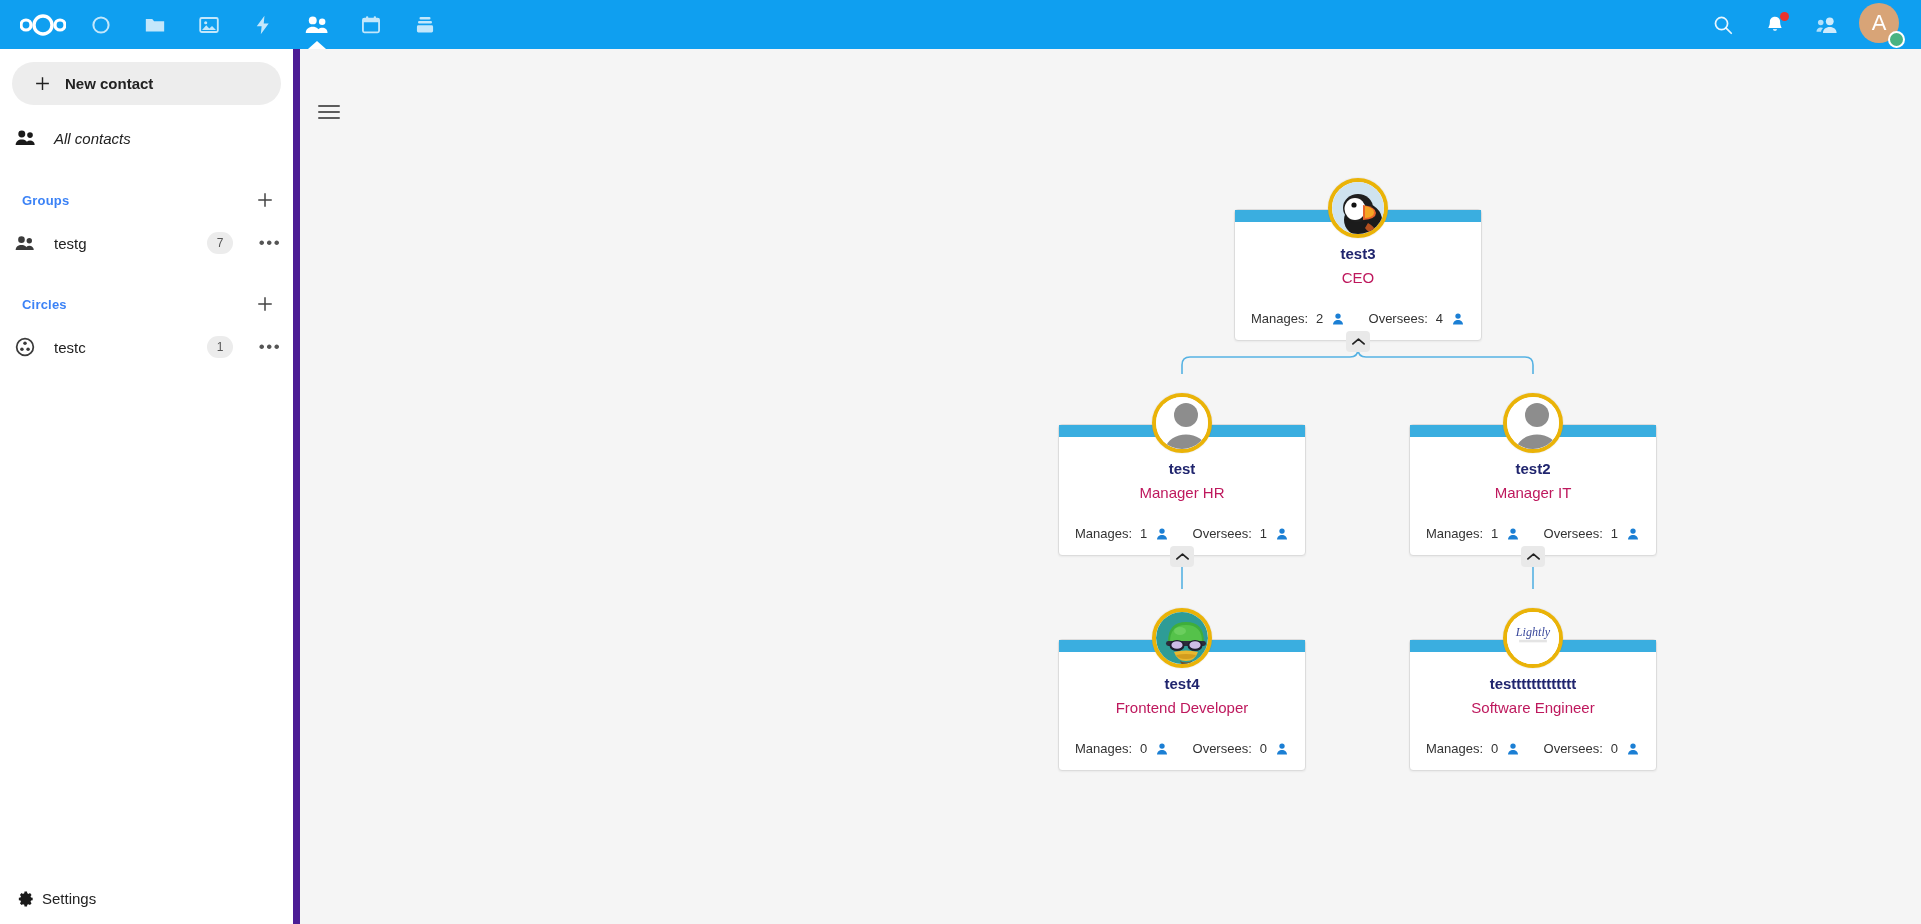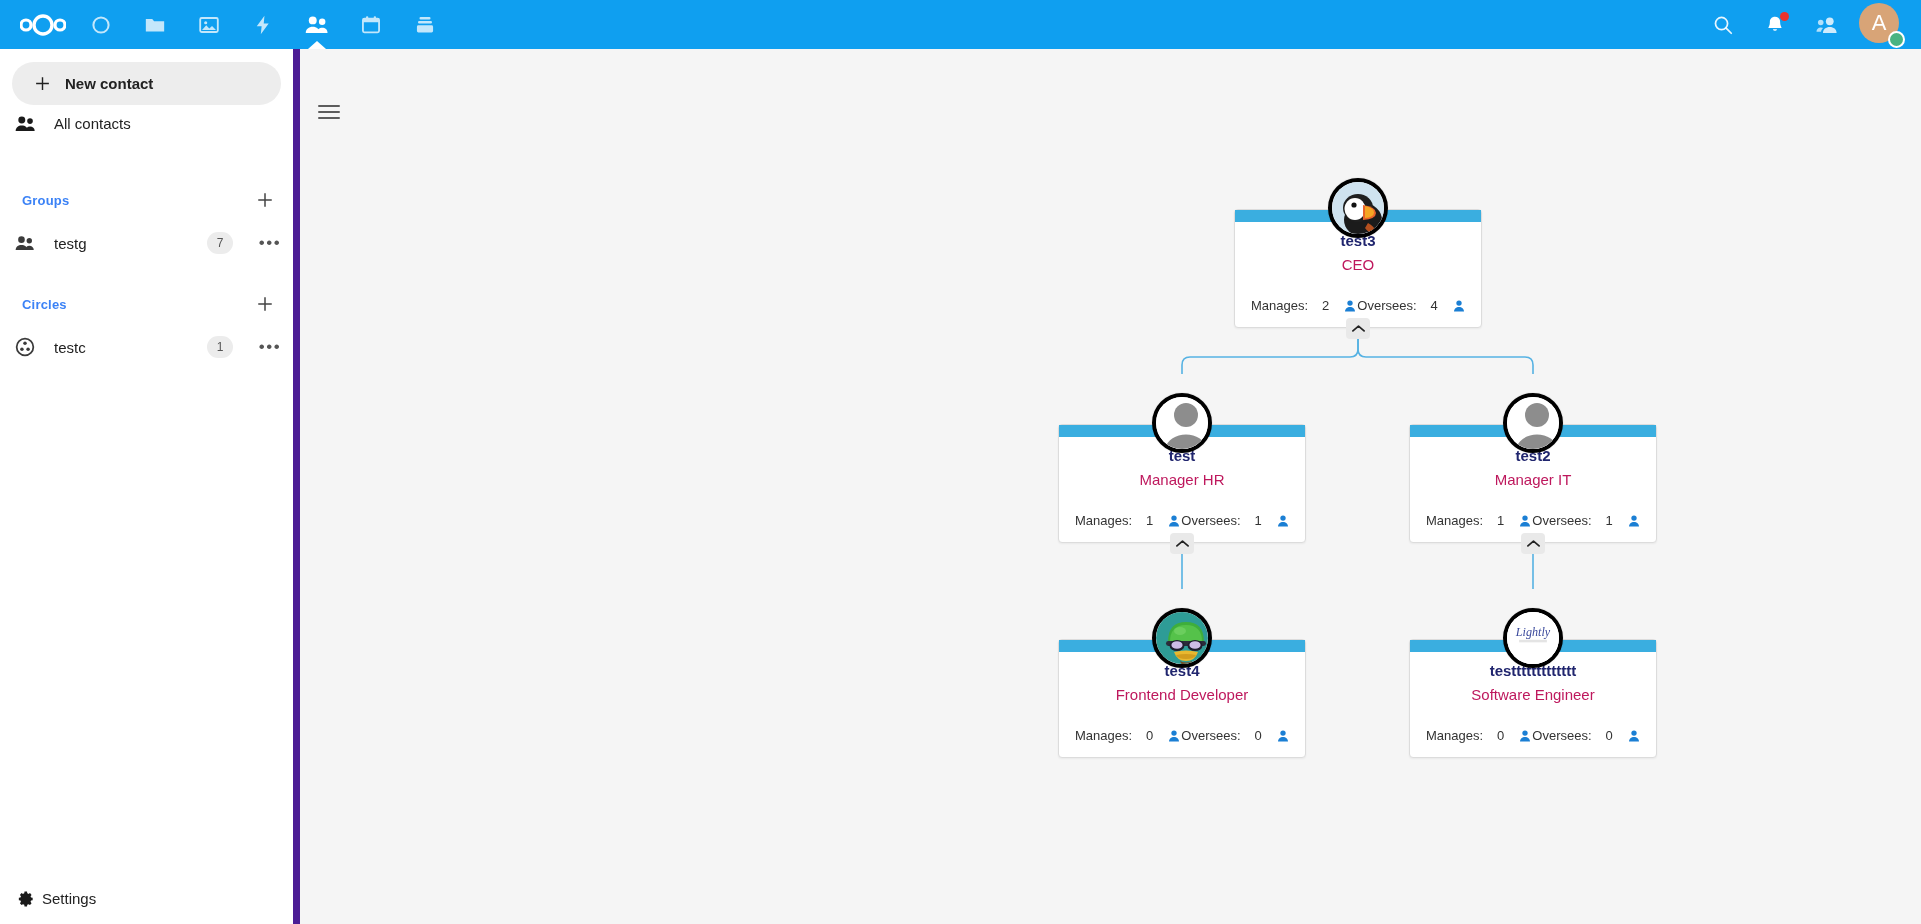--- a/index.html
+++ b/index.html
@@ -84,25 +84,26 @@
     background: #ededed;
     border: none; border-radius: 22px;
     display: flex; align-items: center;
     padding-left: 22px; gap: 14px;
     font-size: 15px; font-weight: bold; color: #222;
     cursor: pointer;
     font-family: "Liberation Sans", sans-serif;
   }
   .side-item {
     height: 46px;
-    display: flex; 
+    display: flex; align-items: center;
     padding-left: 14px; gap: 18px;
     font-size: 15px; color: #222;
     cursor: pointer;
     border-radius: 0;
+    font-style: italic;
   }
   .side-item .ico { width: 22px; display: flex; justify-content: center; }
   .side-item.active { background: #76b9e0; }
   .side-head {
     display: flex; align-items: center;
     height: 42px; padding: 0 14px 0 22px;
     margin-top: 18px;
   }
   .side-head-title {
     font-size: 13px; font-weight: bold; color: #3b82f6;
@@ -168,40 +169,40 @@
     width: 248px;
     background: #ffffff;
     border: 1px solid #dcdcdc;
     border-radius: 4px;
     box-shadow: 0 1px 2px rgba(0,0,0,.05);
   }
   .node-band { height: 12px; background: #3aaee0; }
   .node-body { padding: 10px 14px 14px 14px; text-align: center; }
   .node-name {
     font-size: 15px; font-weight: bold; color: #20256e;
-    line-height: 18px;
+    margin-top: 13px; line-height: 18px;
     white-space: nowrap; overflow: hidden;
   }
   .node-title {
     font-size: 15px; color: #be185d; margin-top: 5px; line-height: 20px;
   }
   .node-stats {
     display: flex; justify-content: space-between;
     margin-top: 23px; padding: 0 2px;
     font-size: 13px; color: #333;
   }
-  .stat { display: flex; align-items: center; gap: 14px; white-space: nowrap; }
+  .stat { display: flex; align-items: center; gap: 8px; white-space: nowrap; }
 
   
   .node-avatar {
     position: absolute;
     top: -32px; left: 50%; transform: translateX(-50%);
     width: 60px; height: 60px; border-radius: 50%;
     background: #ffffff;
-    border: 4px solid #000000;
+    border: 4px solid #eab308;
     overflow: hidden;
     display: flex; align-items: center; justify-content: center;
     box-shadow: 0 0 0 1px rgba(0,0,0,.04);
   }
   .av-inner { width: 60px; height: 60px; border-radius: 50%; overflow: hidden; }
 
   
   .collapse-btn {
     position: absolute;
     bottom: -12px; left: 50%; transform: translateX(-50%);

